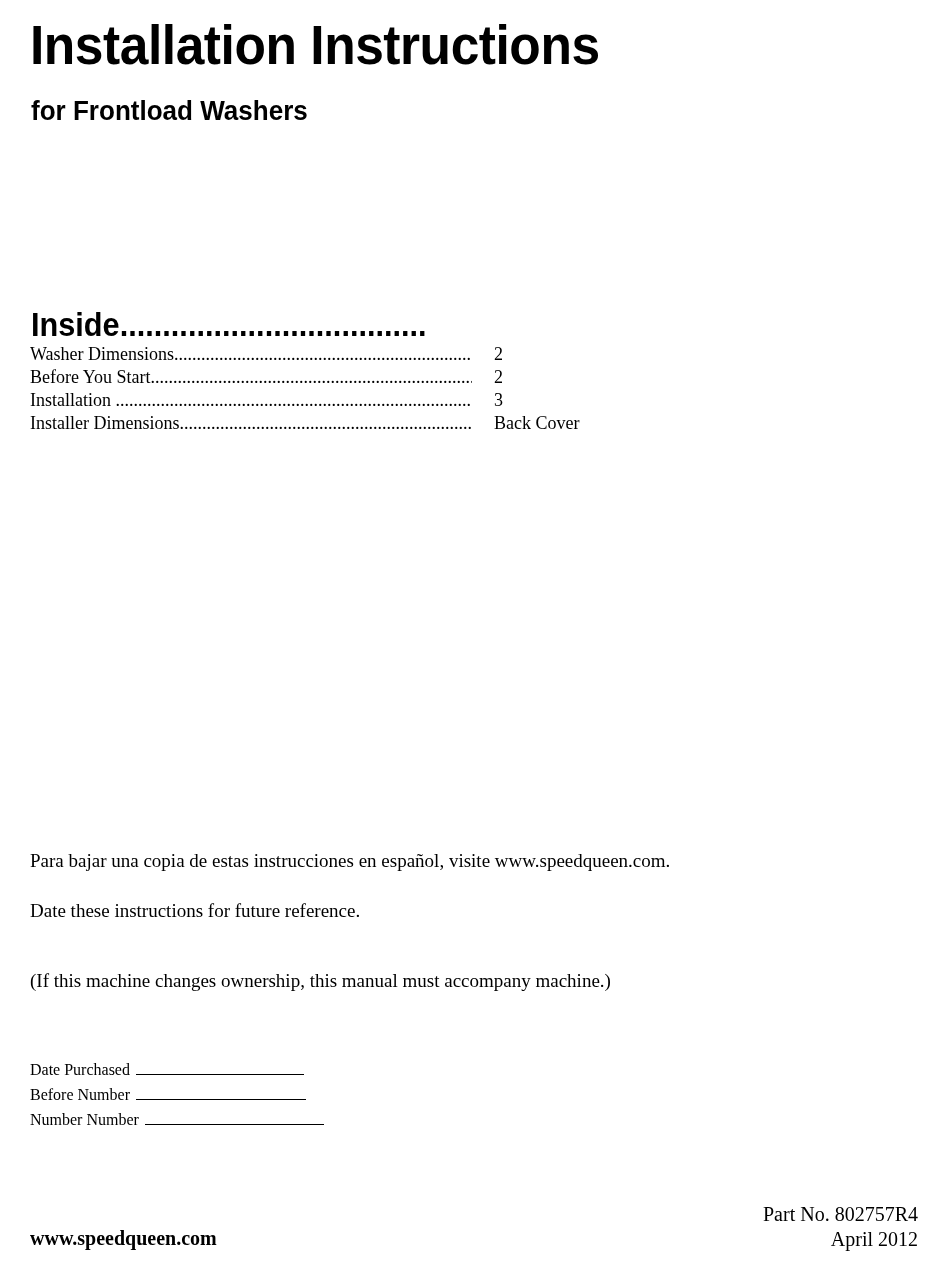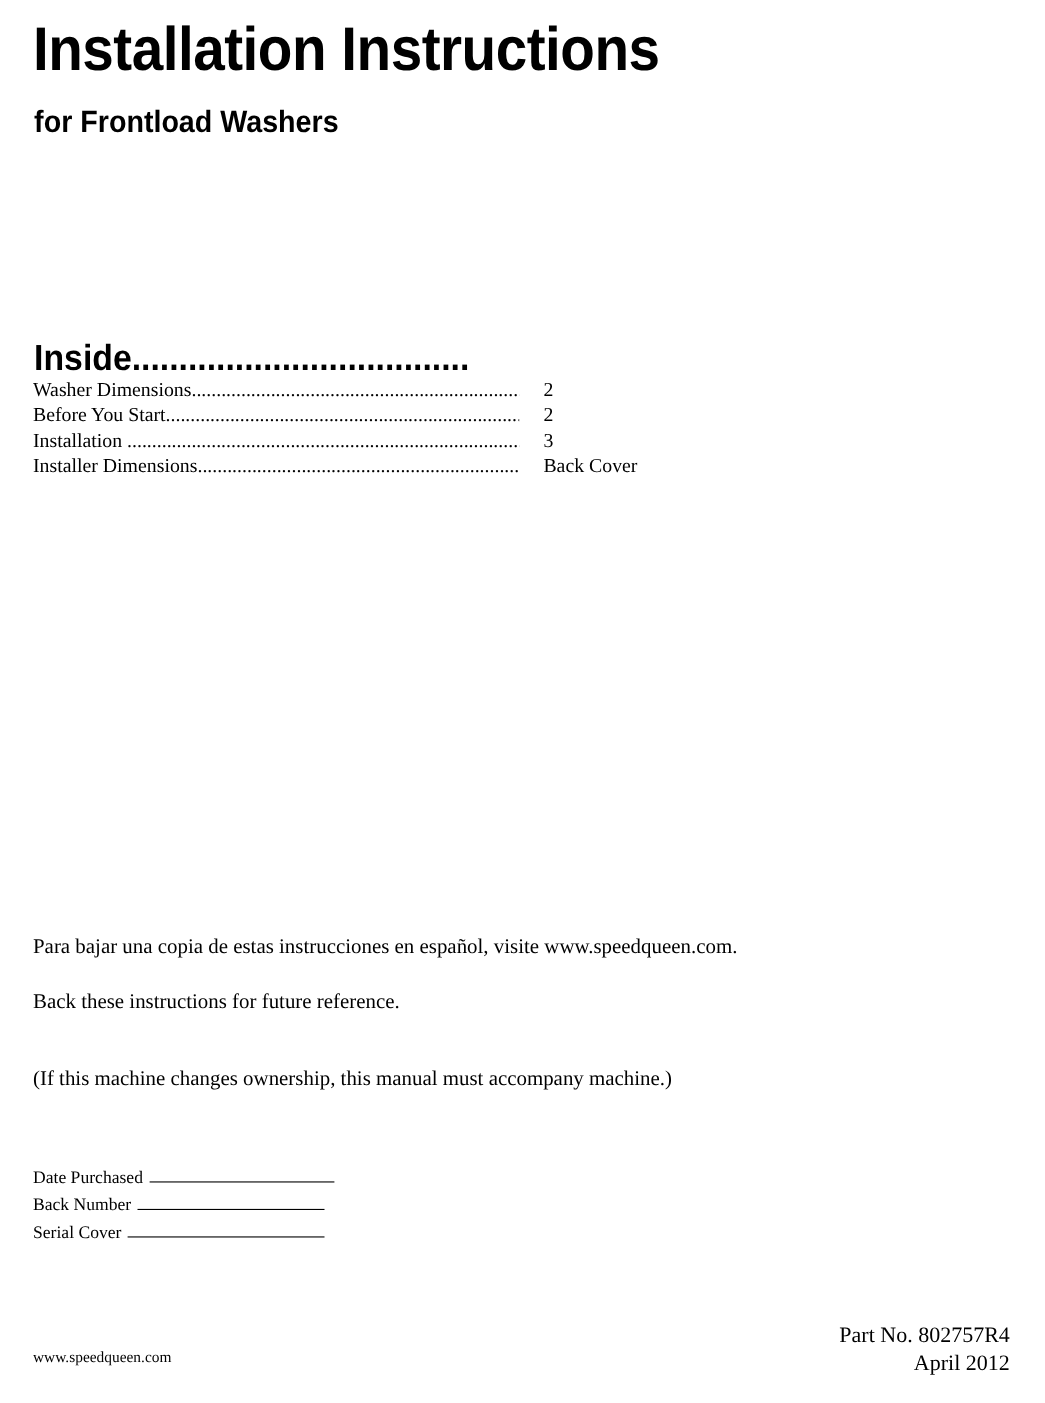--- a/index.html
+++ b/index.html
@@ -9,21 +9,21 @@
   .abs { position: absolute; }
   #title { left: 30px; top: 12px; font-size: 56px; font-weight: bold; letter-spacing: -0.5px; transform: scaleX(0.92); transform-origin: left top; white-space: nowrap; line-height: 66px; }
   #subtitle { left: 31px; top: 94px; font-size: 28px; font-weight: bold; transform: scaleX(0.93); transform-origin: left top; white-space: nowrap; line-height: 34px; }
   #inside { left: 31px; top: 305px; font-size: 33px; font-weight: bold; transform: scaleX(0.93); transform-origin: left top; white-space: nowrap; line-height: 40px; }
   .toc { left: 30px; width: 590px; font-size: 18px; line-height: 23px; height: 23px; white-space: nowrap; }
   .toc .leader { position: absolute; left: 0; width: 442px; overflow: hidden; white-space: nowrap; }
   .toc .page { position: absolute; left: 464px; }
   .para { left: 30px; font-size: 19px; line-height: 25px; white-space: nowrap; text-align: right; }
   .field { left: 30px; font-size: 16px; line-height: 25px; white-space: nowrap; }
   .field .line { display: inline-block; border-bottom: 1px solid #000; height: 18px; vertical-align: baseline; margin-left: 6px; }
-  #url { left: 30px; top: 1227px; font-size: 14px; font-weight: normal; }
+  #url { left: 30px; top: 1227px; font-size: 20px; font-weight: bold; }
   #partno { right: 32px; top: 1202px; font-size: 20px; text-align: right; line-height: 25px; }
 </style>
 </head>
 <body>
 
 <div id="title" class="abs sans">Installation Instructions</div>
 <div id="subtitle" class="abs sans">for Frontload Washers</div>
 
 <div id="inside" class="abs sans">Inside....................................</div>
 
@@ -38,30 +38,30 @@
 <div class="abs toc serif" style="top:389px;">
   <span class="leader"><span>Installation </span>..............................................................................................</span>
   <span class="page">3</span>
 </div>
 <div class="abs toc serif" style="top:412px;">
   <span class="leader"><span>Installer Dimensions</span>..............................................................................................</span>
   <span class="page" style="left:464px;">Back Cover</span>
 </div>
 
 <div class="abs para serif" style="top:848px;">Para bajar una copia de estas instrucciones en español, visite www.speedqueen.com.</div>
-<div class="abs para serif" style="top:898px;">Back these instructions for future reference.</div>
+<div class="abs para serif" style="top:898px;">Date these instructions for future reference.</div>
 <div class="abs para serif" style="top:968px;">(If this machine changes ownership, this manual must accompany machine.)</div>
 
 <div class="abs field serif" style="top:1056px;">
   <span>Date Purchased</span><span class="line" style="width:168px;"></span>
 </div>
 <div class="abs field serif" style="top:1081px;">
-  <span>Back Number</span><span class="line" style="width:170px;"></span>
+  <span>Before Number</span><span class="line" style="width:170px;"></span>
 </div>
 <div class="abs field serif" style="top:1106px;">
-  <span>Serial Cover</span><span class="line" style="width:179px;"></span>
+  <span>Number Number</span><span class="line" style="width:179px;"></span>
 </div>
 
 <div id="url" class="abs serif">www.speedqueen.com</div>
 <div id="partno" class="abs serif">
   <div>Part No. 802757R4</div>
   <div>April 2012</div>
 </div>
 
 </body></html>

